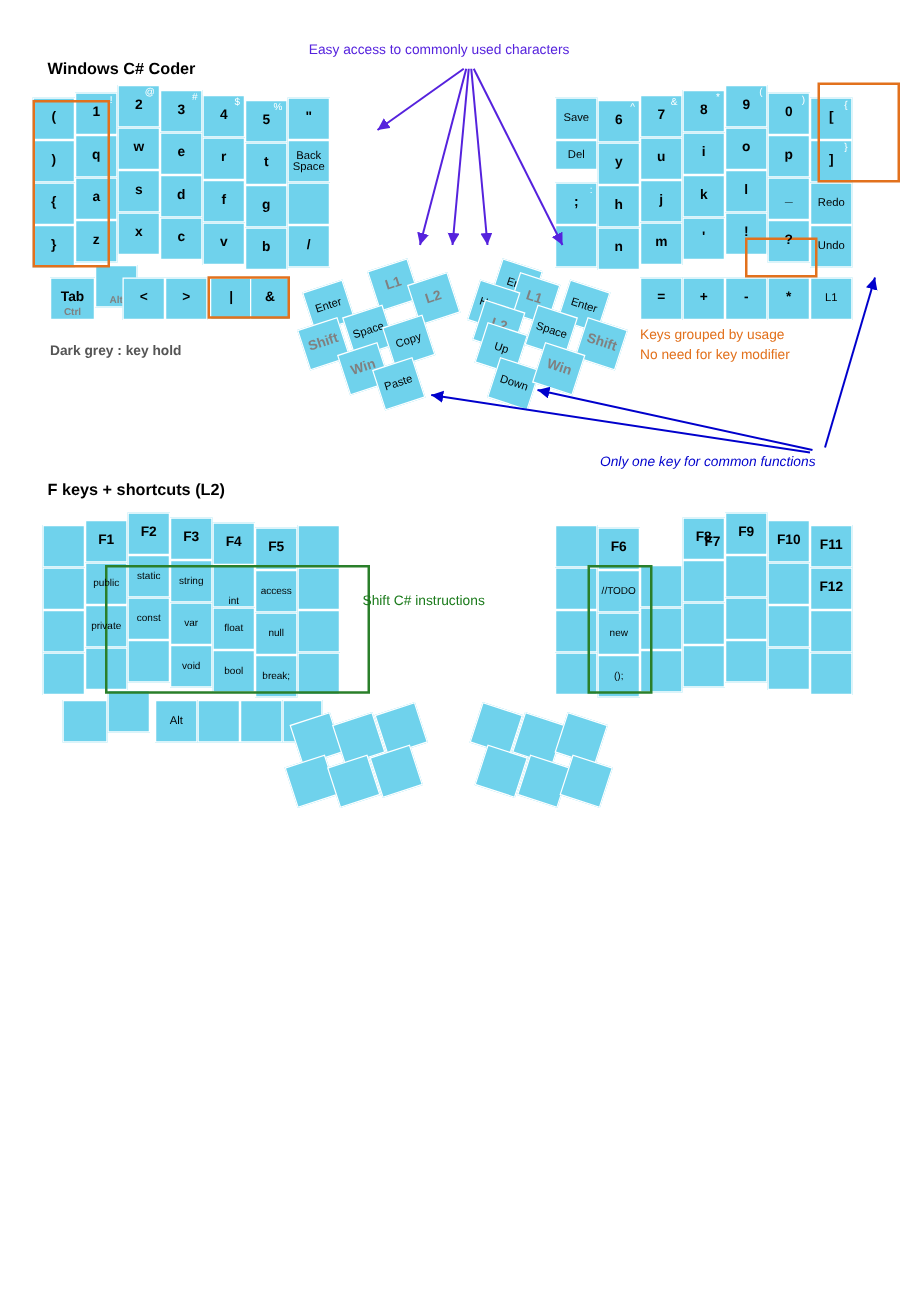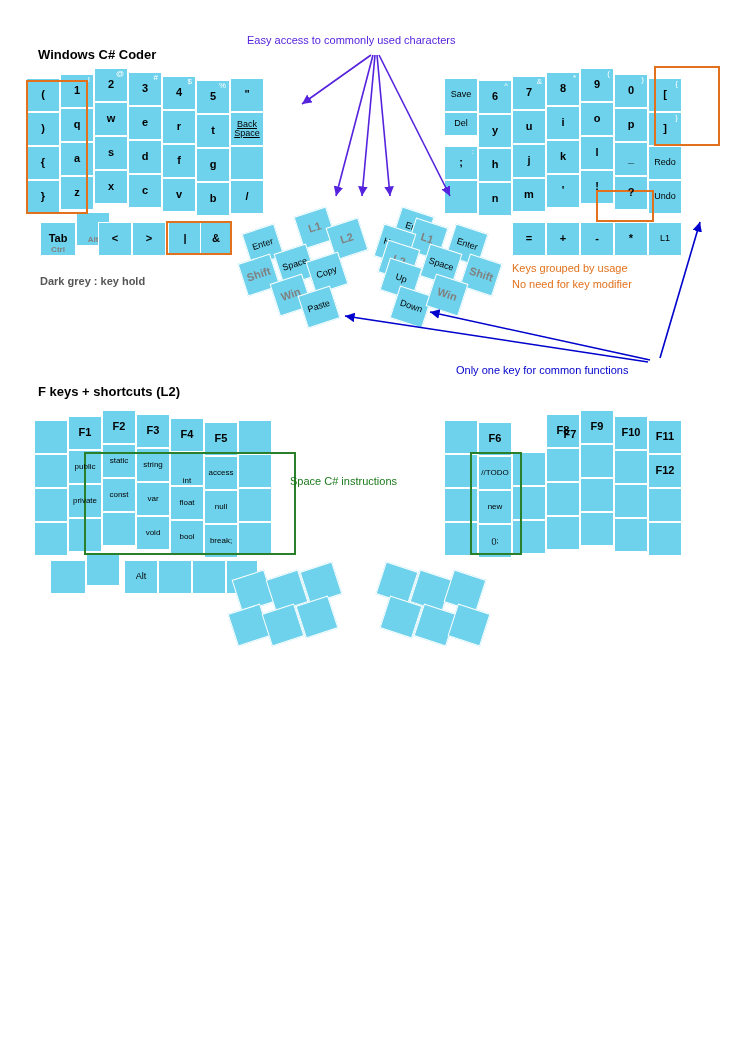--- a/index.html
+++ b/index.html
@@ -122,21 +122,21 @@
     </div>
     <div class="key" style="left: 128px; top: 106px; width: 34px; height: 34px;">
       <span class="main b">e</span>
     </div>
     <div class="key" style="left: 162px; top: 110px; width: 34px; height: 34px;">
       <span class="main b">r</span>
     </div>
     <div class="key" style="left: 196px; top: 114px; width: 34px; height: 34px;">
       <span class="main b">t</span>
     </div>
-    <div class="key" style="left: 230px; top: 112px; width: 34px; height: 34px; text-decoration: underline;">
+    <div class="key" style="left: 230px; top: 112px; width: 34px; height: 34px;">
       <span class="main sm">Back<br>Space</span>
     </div>
     <div class="key" style="left: 26px; top: 146px; width: 34px; height: 34px;">
       <span class="main b">{</span>
     </div>
     <div class="key" style="left: 60px; top: 142px; width: 34px; height: 34px;">
       <span class="main b">a</span>
     </div>
     <div class="key" style="left: 94px; top: 136px; width: 34px; height: 34px;">
       <span class="main b">s</span>
@@ -614,15 +614,15 @@
 
 <div class="gbox" style="left:84px;top:452px;width:212px;height:103px;"></div>
 <div class="gbox" style="left:470px;top:452px;width:52px;height:103px;"></div>
 
 <div class="title" style="left:38px;top:47px;">Windows C# Coder</div>
 <div class="title" style="left:38px;top:384px;">F keys + shortcuts (L2)</div>
 
 <div class="note purple" style="left:247px;top:34px;">Easy access to commonly used characters</div>
 <div class="note orange" style="left:512px;top:262px;">Keys grouped by usage</div>
 <div class="note orange" style="left:512px;top:278px;">No need for key modifier</div>
-<div class="note blue" style="left:456px;top:364px;">Only one key for common functions</div>
+<div class="note blue" style="left:480px;top:364px;font-style:italic;">Only one key for common functions</div>
 <div class="note grey" style="left:40px;top:275px;">Dark grey : key hold</div>
-<div class="note green" style="left:290px;top:475px;">Space C# instructions</div>
+<div class="note green" style="left:290px;top:475px;">Shift C# instructions</div>
 
 </body></html>

